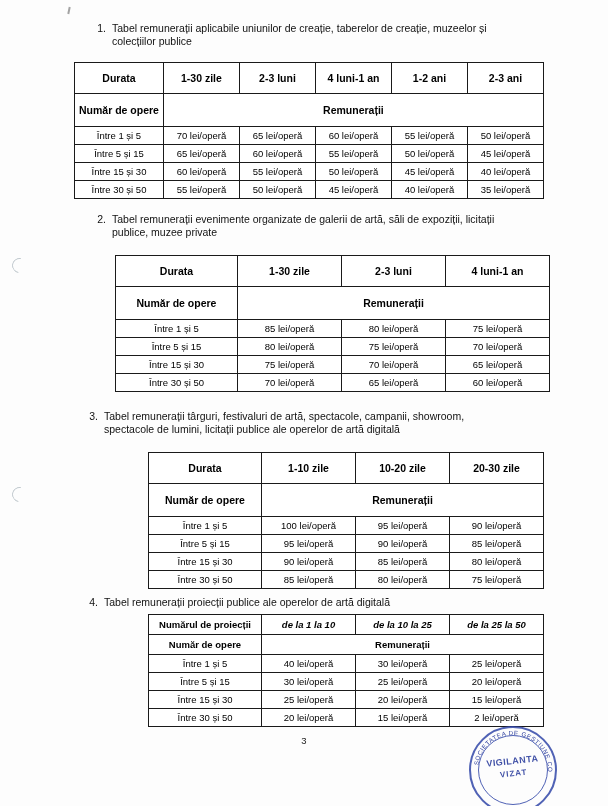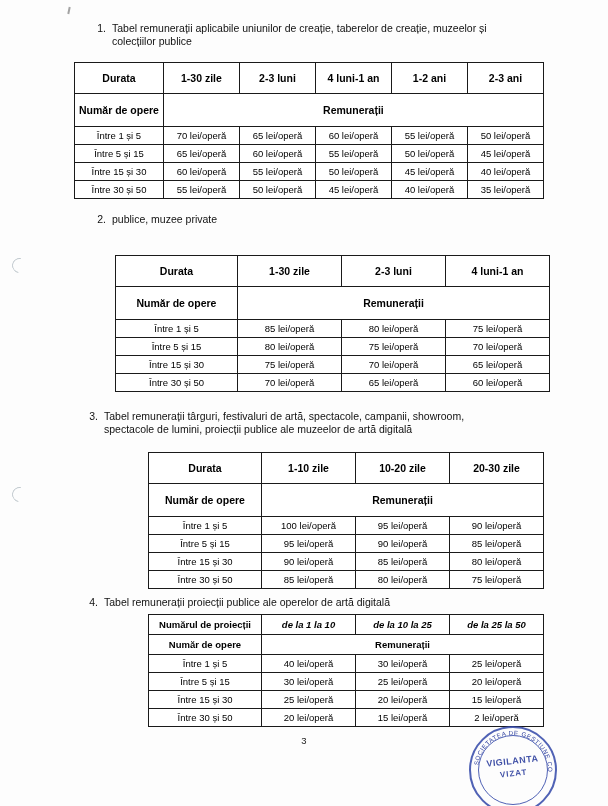--- a/index.html
+++ b/index.html
@@ -257,20 +257,21 @@
         <td>40 lei/operă</td>
         <td>35 lei/operă</td>
       </tr>
     </tbody>
   </table>
 
   <div class="section" style="left:88px; top:213px; width:480px;">
     <div class="sec-head">
       <span class="sec-num">2.</span>
       <span class="sec-text">
+        <span>Tabel remunerații evenimente organizate de galerii de artă, săli de expoziții, licitații</span>
         <span class="l2">publice, muzee private</span>
       </span>
     </div>
   </div>
 
   <table class="doc" id="table-2">
     <colgroup>
         <col class="c0">
         <col class="cx">
         <col class="cx">
@@ -312,21 +313,21 @@
         <td>60 lei/operă</td>
       </tr>
     </tbody>
   </table>
 
   <div class="section" style="left:80px; top:410px; width:500px;">
     <div class="sec-head">
       <span class="sec-num">3.</span>
       <span class="sec-text">
         <span>Tabel remunerații târguri, festivaluri de artă, spectacole, campanii, showroom,</span>
-        <span class="l2">spectacole de lumini, proiecții publice ale muzeelor de artă digitală</span>
+        <span class="l2">spectacole de lumini, licitații publice ale operelor de artă digitală</span>
       </span>
     </div>
   </div>
 
   <table class="doc" id="table-3">
     <colgroup>
         <col class="c0">
         <col class="cx">
         <col class="cx">
         <col class="cx">

